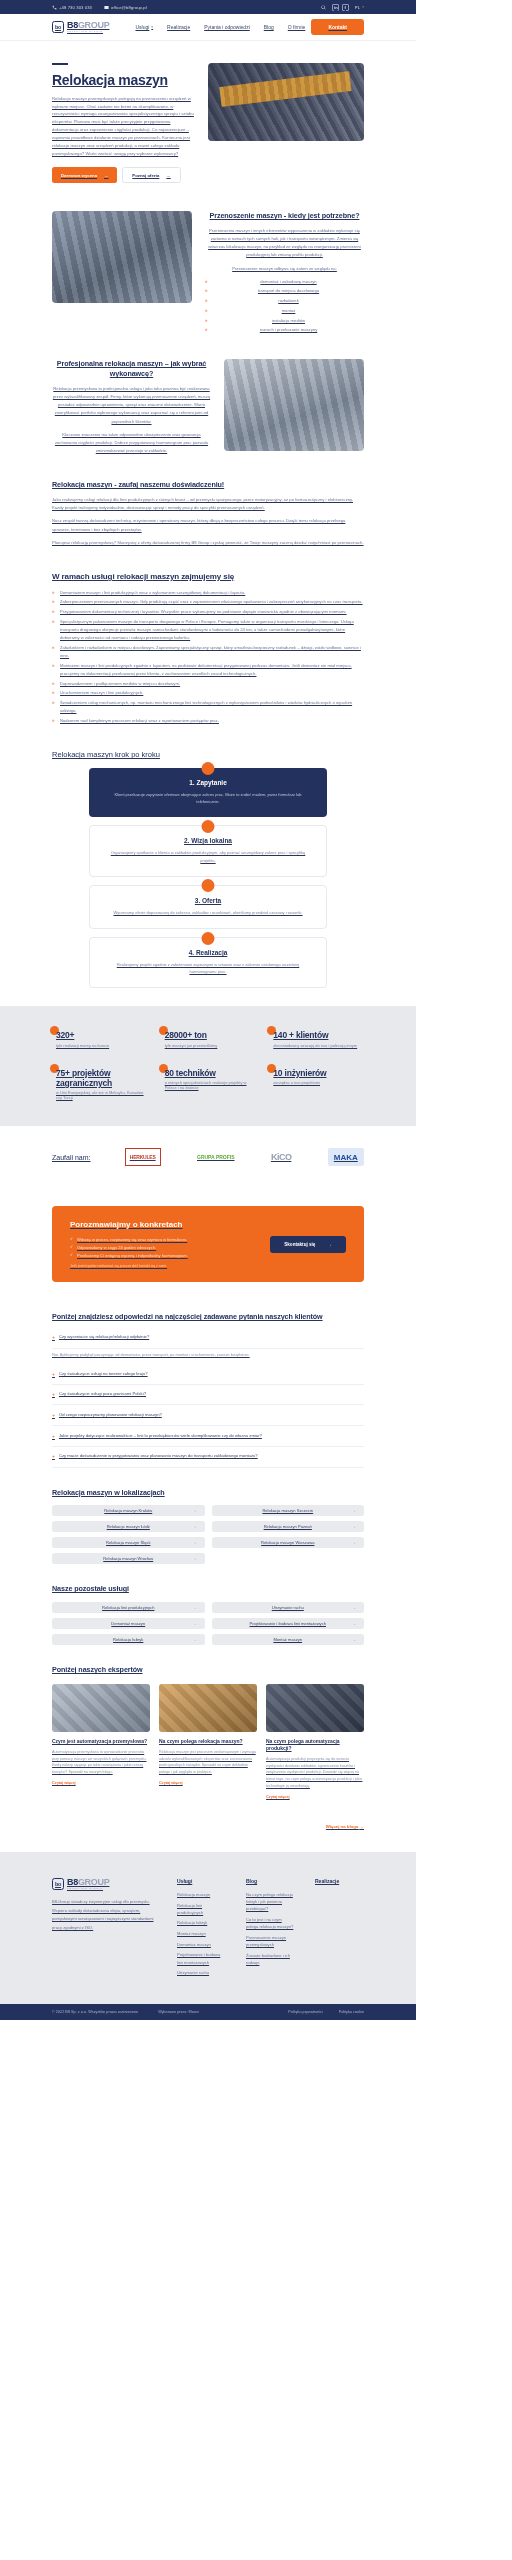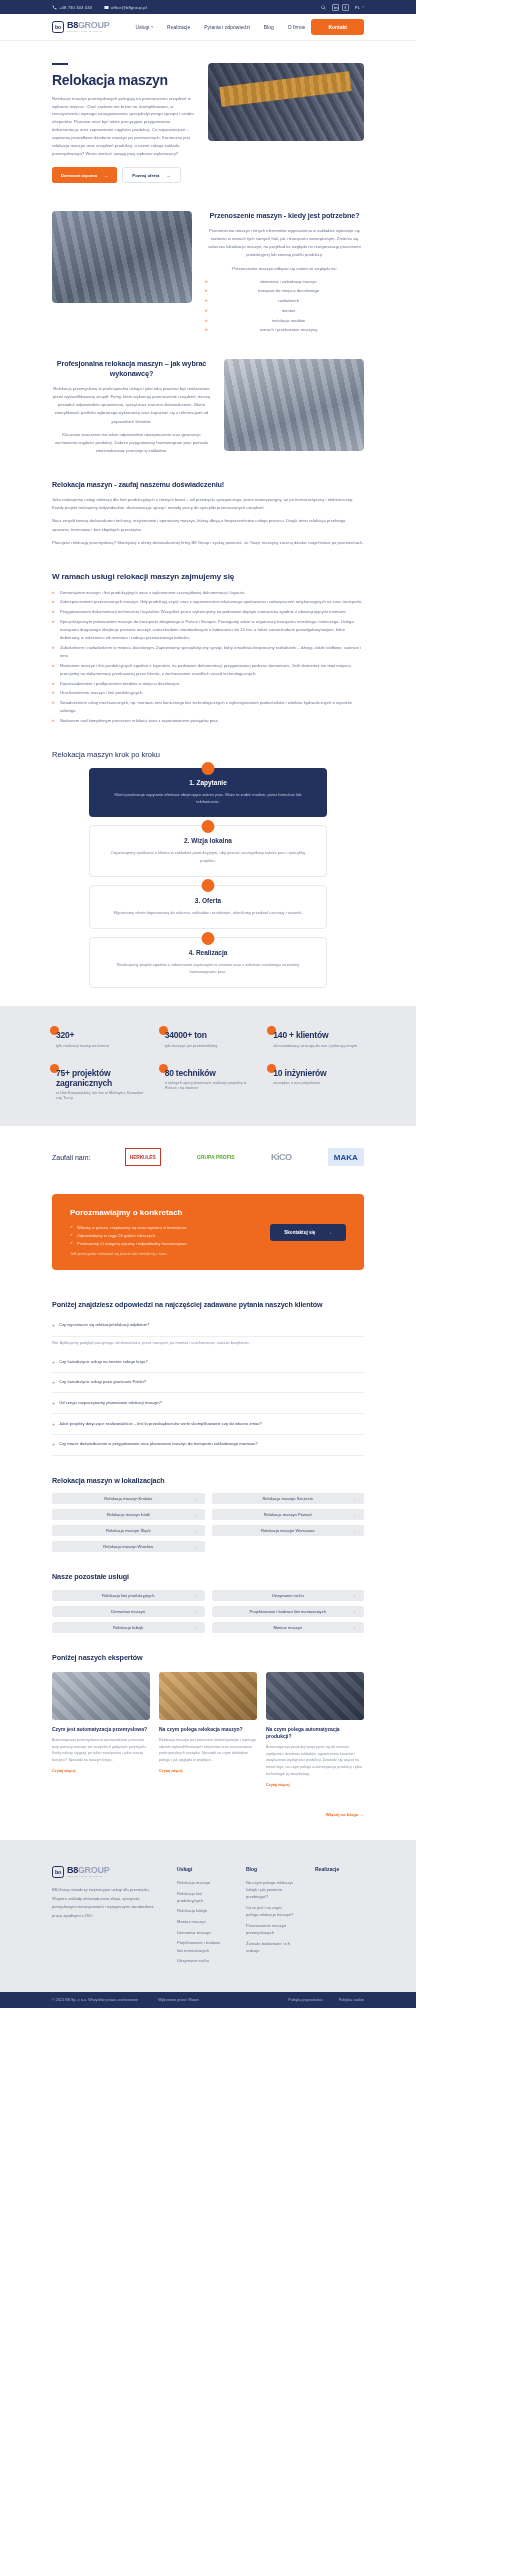--- a/index.html
+++ b/index.html
@@ -4,21 +4,21 @@
 <style>
   * { box-sizing: border-box; margin: 0; padding: 0; }
   html, body { width: 512px; }
   body {
     font-family: "Liberation Sans", sans-serif;
     background: #ffffff;
     color: #2a3457;
     font-size: 10px;
     -webkit-font-smoothing: antialiased;
   }
-  .page { width: 416px; position: relative; overflow: hidden; }
+  .page { width: 416px; position: relative; overflow: hidden; text-decoration: underline; }
 
   
   .topbar {
     background: #22315e;
     height: 14px;
     display: flex;
     align-items: center;
     padding: 0 52px;
     color: #d7dcea;
     font-size: 4.2px;
@@ -155,21 +155,21 @@
   .trust-label { font-size: 7px; color: #22315e; white-space: nowrap; }
   .logos { display: flex; align-items: center; gap: 24px; flex: 1; justify-content: space-around; }
   .lg { height: 18px; display: flex; align-items: center; justify-content: center; font-size: 5px; font-weight: bold; margin-left: 12px; }
   .lg1 { color: #c0392b; border: 1.3px solid #c0392b; padding: 2px 4px; letter-spacing: -.2px; }
   .lg2 { color: #5aa832; }
   .lg3 { color: #95a0ad; font-size: 9px; letter-spacing: -.5px; }
   .lg4 { color: #1b4fa0; background: #dfe8f6; padding: 3px 6px; border-radius: 2px; font-size: 8px; }
 
   
   .cta-band {
-    margin: 6px 52px 20px; background: #ef6a1f; border-radius: 4px;
+    margin: 18px 52px 20px; background: #ef6a1f; border-radius: 4px;
     padding: 14px 18px; display: flex; align-items: center; gap: 14px;
   }
   .cta-left { flex: 1; }
   .cta-band h3 { color: #fff; font-size: 8px; margin-bottom: 7px; }
   .cta-band li {
     list-style: none; font-size: 4px; color: #ffe3d0; line-height: 1.9;
     padding-left: 7px; position: relative;
   }
   .cta-band li:before { content: "✓"; position: absolute; left: 0; color: #fff; font-size: 3.6px; }
   .cta-note { font-size: 3.4px; color: #ffd4bb; margin-top: 5px; }
@@ -401,21 +401,21 @@
 
   <div class="stats">
     <div class="stats-grid">
       <div class="stat">
         <div class="stat-dot"></div>
         <div class="stat-num">320+</div>
         <div class="stat-label">tyle realizacji mamy na koncie</div>
       </div>
       <div class="stat">
         <div class="stat-dot"></div>
-        <div class="stat-num">34000+ ton</div>
+        <div class="stat-num">28000+ ton</div>
         <div class="stat-label">tyle maszyn już przenieśliśmy</div>
       </div>
       <div class="stat">
         <div class="stat-dot"></div>
         <div class="stat-num">140 + klientów</div>
         <div class="stat-label">zleceniodawcy wracają do nas i polecają innym</div>
       </div>
       <div class="stat">
         <div class="stat-dot"></div>
         <div class="stat-num">75+ projektów zagranicznych</div>

